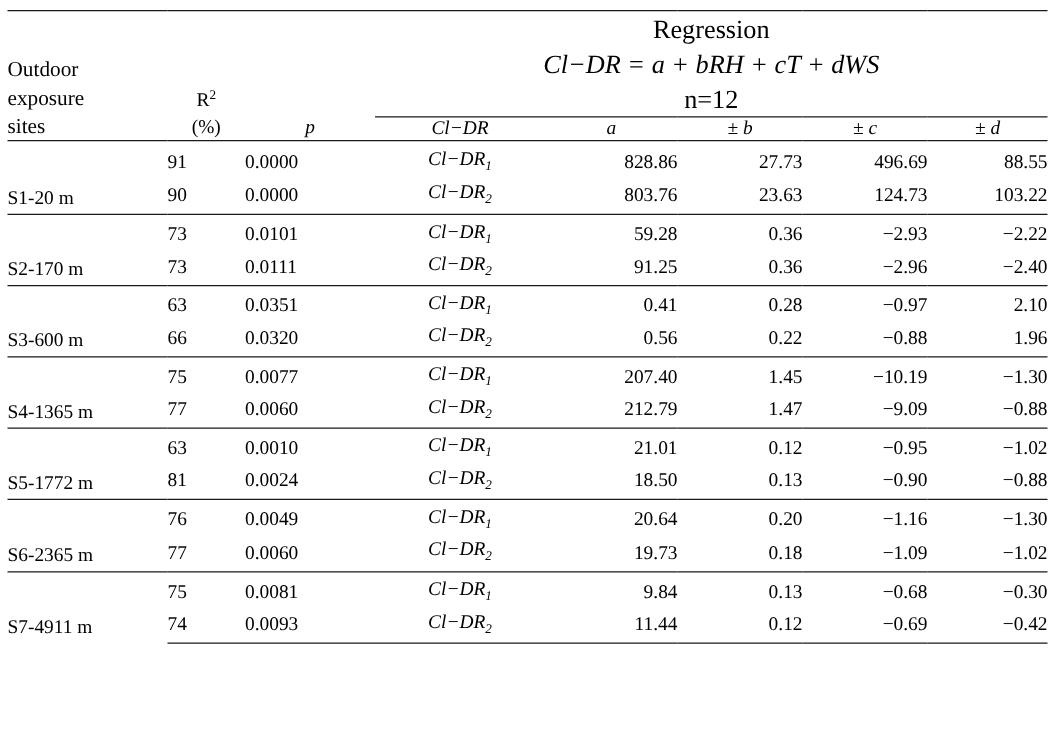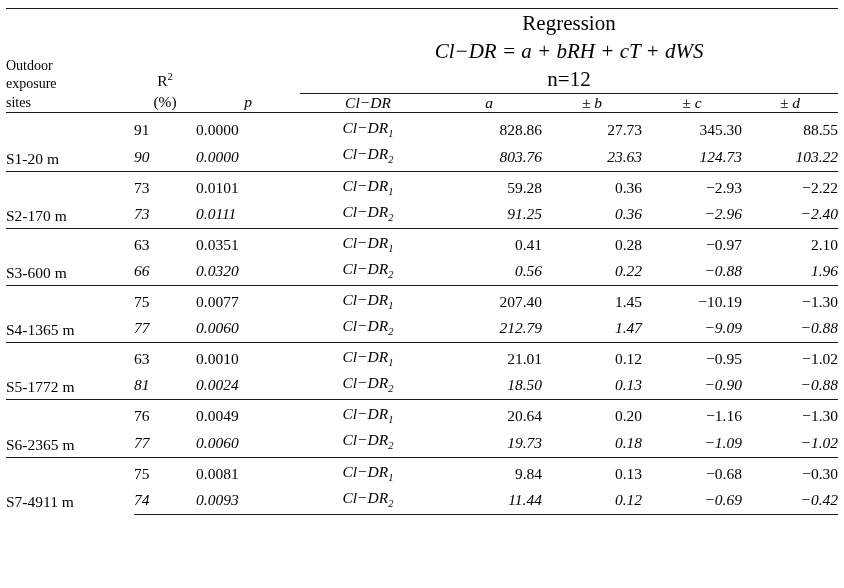--- a/index.html
+++ b/index.html
@@ -43,21 +43,21 @@
 
   
   .hdr-top-line td { border-top: 1.6px solid #1a1a1a; }
   .rule-thick { border-top: 1.6px solid #1a1a1a !important; }
   .rule-thin  { border-top: 1px solid #1a1a1a !important; }
 
   .h-left {
     text-align: left;
     padding-left: 2px;
     line-height: 1.32;
-    font-size: 14px;
+    font-size: 17px;
   }
   .h-center {
     text-align: center;
     line-height: 1.32;
     font-size: 15.5px;
   }
   .reg-title {
     text-align: center;
     line-height: 1.34;
     padding: 5px 0 4px 0;
@@ -92,21 +92,21 @@
   td.site {
     text-align: left;
     padding-left: 2px;
     white-space: nowrap;
   }
   td.num { }
   td.val { text-align: right; padding-right: 26px; }
   td.cl  { text-align: center; font-style: italic; white-space: nowrap; }
   .ital { font-style: italic; }
   tbody.grp tr.first-row td { padding-top: 5px; }
-  tbody.grp tr.last-row td  { padding-bottom: 5px; font-style: italic; }
+  tbody.grp tr.last-row td  { padding-bottom: 5px; }
   tbody.grp.topgrp tr.first-row td { padding-top: 6px; }
   .bottom-rule td { border-bottom: 1.6px solid #1a1a1a; }
   .sep-rule td { border-top: 1px solid #1a1a1a; }
 </style>
 </head>
 <body>
 
 <div id="table-wrap">
   <table class="reg-table">
     <colgroup>
@@ -150,21 +150,21 @@
     </thead>
 
     <tbody class="grp topgrp">
       <tr class="first-row rule-thick">
         <td class="site" rowspan="2">S1-20 m</td>
         <td class="num">91</td>
         <td class="num">0.0000</td>
         <td class="cl"><span>Cl−DR</span><sub class="sub">1</sub></td>
         <td class="val">828.86</td>
         <td class="val">27.73</td>
-        <td class="val">345.30</td>
+        <td class="val">496.69</td>
         <td class="val">88.55</td>
       </tr>
       <tr class="last-row">
         <td class="num">90</td>
         <td class="num">0.0000</td>
         <td class="cl"><span>Cl−DR</span><sub class="sub">2</sub></td>
         <td class="val">803.76</td>
         <td class="val">23.63</td>
         <td class="val">124.73</td>
         <td class="val">103.22</td>

